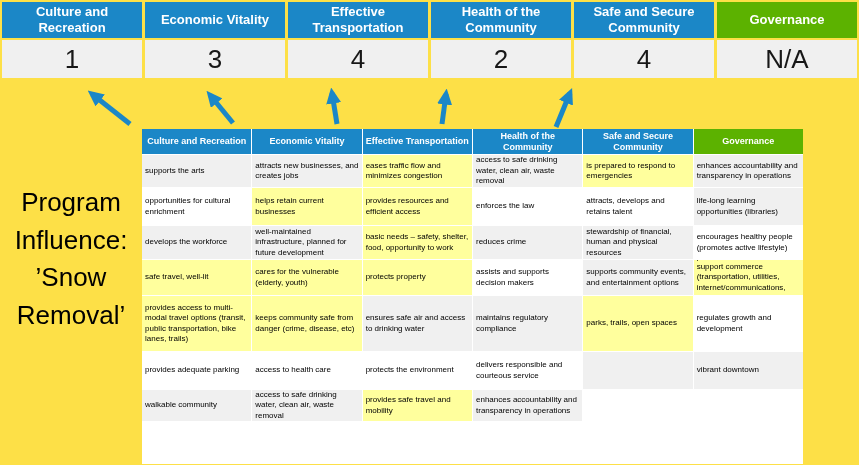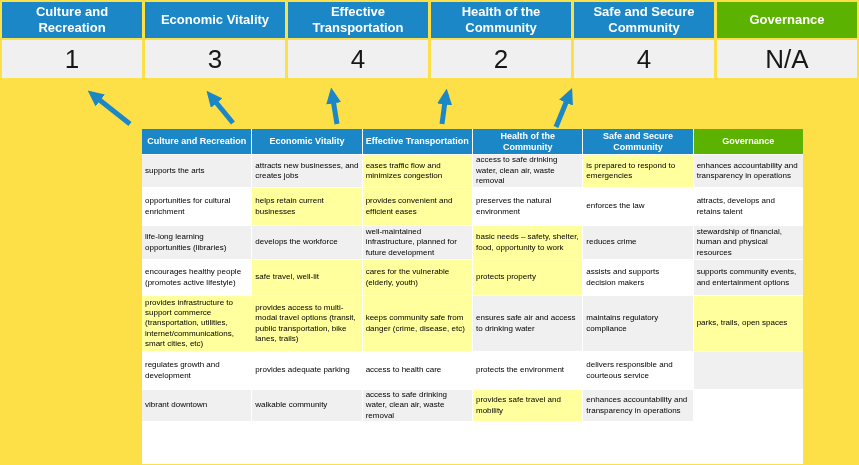--- a/index.html
+++ b/index.html
@@ -77,38 +77,38 @@
     </defs>
     <g stroke="#1b87c7" stroke-width="5" fill="none">
       <line x1="130" y1="124" x2="92" y2="94" marker-end="url(#ah)"></line>
       <line x1="233" y1="123" x2="210" y2="95" marker-end="url(#ah)"></line>
       <line x1="337" y1="124" x2="332" y2="93" marker-end="url(#ah)"></line>
       <line x1="442" y1="124" x2="446" y2="94" marker-end="url(#ah)"></line>
       <line x1="556" y1="127" x2="570" y2="93" marker-end="url(#ah)"></line>
     </g>
   </svg>
 
+  <div class="program-label">Program Influence: ’Snow Removal’</div>
 
   <div class="matrix">
       <div class="mx-h">Culture and Recreation</div>
       <div class="mx-h">Economic Vitality</div>
       <div class="mx-h">Effective Transportation</div>
       <div class="mx-h">Health of the Community</div>
       <div class="mx-h">Safe and Secure Community</div>
       <div class="mx-h green">Governance</div>
       <div class="mx-c band">supports the arts</div>
       <div class="mx-c band">attracts new businesses, and creates jobs</div>
       <div class="mx-c hl">eases traffic flow and minimizes congestion</div>
       <div class="mx-c band">access to safe drinking water, clean air, waste removal</div>
       <div class="mx-c hl">is prepared to respond to emergencies</div>
       <div class="mx-c band">enhances accountability and transparency in operations</div>
       <div class="mx-c plain">opportunities for cultural enrichment</div>
       <div class="mx-c hl">helps retain current businesses</div>
-      <div class="mx-c hl">provides convenient and efficient eases</div>
-      <div class="mx-c plain">preserves the natural environment</div>
+      <div class="mx-c hl">provides resources and efficient access</div>
       <div class="mx-c plain">enforces the law</div>
       <div class="mx-c plain">attracts, develops and retains talent</div>
       <div class="mx-c band">life-long learning opportunities (libraries)</div>
       <div class="mx-c band">develops the workforce</div>
       <div class="mx-c band">well-maintained infrastructure, planned for future development</div>
       <div class="mx-c hl">basic needs – safety, shelter, food, opportunity to work</div>
       <div class="mx-c band">reduces crime</div>
       <div class="mx-c band">stewardship of financial, human and physical resources</div>
       <div class="mx-c plain">encourages healthy people (promotes active lifestyle)</div>
       <div class="mx-c hl">safe travel, well-lit</div>

